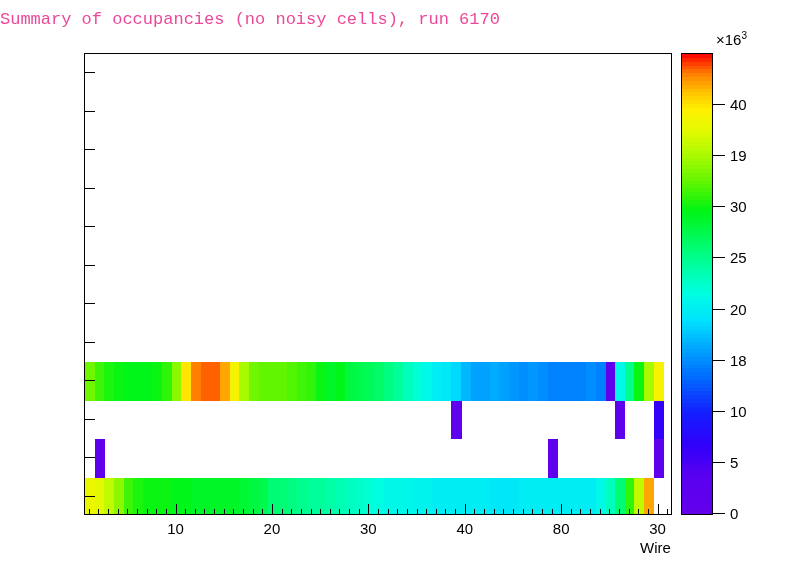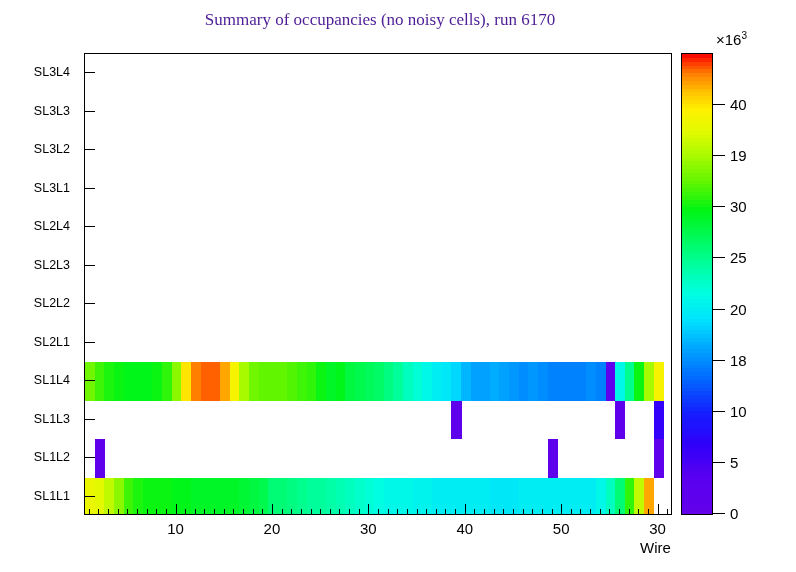--- a/index.html
+++ b/index.html
@@ -22,24 +22,24 @@
     height: 572px;
     background: #ffffff;
   }
 
   
   #chart-title {
     position: absolute;
     left: 0;
     top: 10px;
     width: 760px;
-    text-align: center;
+    text-align: left;
     font-size: 17px;
-    font-family: Liberation Serif, serif;
-    color: #4c1d95;
+    font-family: Liberation Mono, monospace;
+    color: #ec4899;
     white-space: nowrap;
   }
 
   
   #plot-frame {
     position: absolute;
     left: 84px;
     top: 53px;
     width: 588px;
     height: 462px;
@@ -266,34 +266,20 @@
         <div class="heat-cell" style="left: 510.885px; top: 308px; width: 10.2393px; height: 38.5px; background: rgb(0, 130, 255);"></div>
         <div class="heat-cell" style="left: 520.525px; top: 308px; width: 10.2393px; height: 38.5px; background: rgb(94, 0, 237);"></div>
         <div class="heat-cell" style="left: 530.164px; top: 308px; width: 10.2393px; height: 38.5px; background: rgb(0, 248, 232);"></div>
         <div class="heat-cell" style="left: 539.803px; top: 308px; width: 10.2393px; height: 38.5px; background: rgb(0, 254, 142);"></div>
         <div class="heat-cell" style="left: 549.443px; top: 308px; width: 10.2393px; height: 38.5px; background: rgb(11, 245, 18);"></div>
         <div class="heat-cell" style="left: 559.082px; top: 308px; width: 10.2393px; height: 38.5px; background: rgb(167, 250, 0);"></div>
         <div class="heat-cell" style="left: 568.721px; top: 308px; width: 10.2393px; height: 38.5px; background: rgb(247, 243, 0);"></div>
       </div>
   </div>
 
-  <div id="y-axis-labels">
-      <div class="y-label" style="top: 19.25px;">SL3L4</div>
-      <div class="y-label" style="top: 57.75px;">SL3L3</div>
-      <div class="y-label" style="top: 96.25px;">SL3L2</div>
-      <div class="y-label" style="top: 134.75px;">SL3L1</div>
-      <div class="y-label" style="top: 173.25px;">SL2L4</div>
-      <div class="y-label" style="top: 211.75px;">SL2L3</div>
-      <div class="y-label" style="top: 250.25px;">SL2L2</div>
-      <div class="y-label" style="top: 288.75px;">SL2L1</div>
-      <div class="y-label" style="top: 327.25px;">SL1L4</div>
-      <div class="y-label" style="top: 365.75px;">SL1L3</div>
-      <div class="y-label" style="top: 404.25px;">SL1L2</div>
-      <div class="y-label" style="top: 442.75px;">SL1L1</div>
-    </div>
   <div id="x-axis"></div>
 
   <div id="colorbar">
       <div class="cb-band" style="top: 0px; height: 4.63333px; background: rgb(251, 12, 0);"></div>
       <div class="cb-band" style="top: 3.83333px; height: 4.63333px; background: rgb(253, 37, 0);"></div>
       <div class="cb-band" style="top: 7.66667px; height: 4.63333px; background: rgb(255, 62, 0);"></div>
       <div class="cb-band" style="top: 11.5px; height: 4.63333px; background: rgb(255, 86, 0);"></div>
       <div class="cb-band" style="top: 15.3333px; height: 4.63333px; background: rgb(255, 109, 0);"></div>
       <div class="cb-band" style="top: 19.1667px; height: 4.63333px; background: rgb(255, 131, 0);"></div>
       <div class="cb-band" style="top: 23px; height: 4.63333px; background: rgb(255, 146, 0);"></div>
@@ -503,16 +489,16 @@
     <div class="x-tick-minor" style="left: 618.984px; top: 509px;"></div>
     <div class="x-tick-minor" style="left: 628.623px; top: 509px;"></div>
     <div class="x-tick-minor" style="left: 638.262px; top: 509px;"></div>
     <div class="x-tick-minor" style="left: 647.902px; top: 509px;"></div>
     <div class="x-tick-major" style="left: 657.541px; top: 504px;"></div>
     <div class="x-tick-minor" style="left: 667.18px; top: 509px;"></div>
     <div class="x-label" style="left: 175.574px;">10</div>
     <div class="x-label" style="left: 271.967px;">20</div>
     <div class="x-label" style="left: 368.361px;">30</div>
     <div class="x-label" style="left: 464.754px;">40</div>
-    <div class="x-label" style="left: 561.148px;">50</div>
+    <div class="x-label" style="left: 561.148px;">80</div>
     <div class="x-label" style="left: 657.541px;">30</div>
     <div id="x-axis-title-el" style="position: absolute; left: 640px; top: 539px; font-size: 15px;">Wire</div>
   </div>
 
 </body></html>

